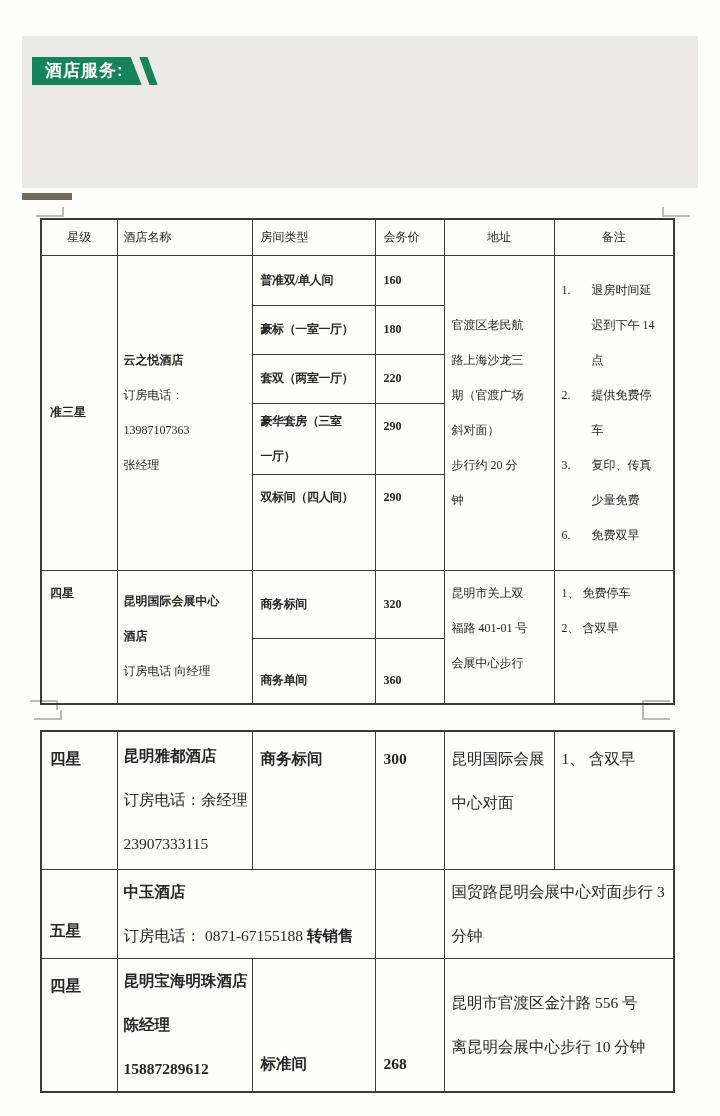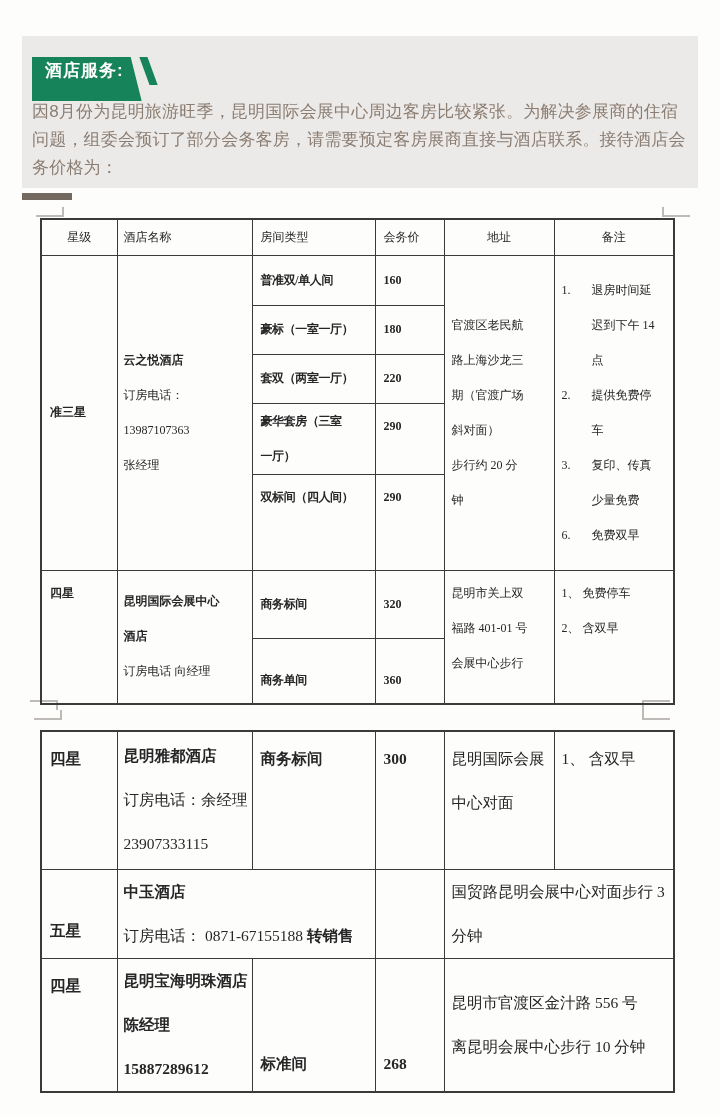--- a/index.html
+++ b/index.html
@@ -5,21 +5,21 @@
   html,body{margin:0;padding:0;}
   body{width:720px;height:1116px;background:#fff;overflow:hidden;
        font-family:"Liberation Sans","DejaVu Sans",sans-serif;}
   .page{position:relative;width:720px;height:1116px;background:#fdfdfc;}
 
   
   .panel{position:absolute;left:22px;top:36px;width:676px;height:152px;background:#ECEAE8;}
   .badge{position:absolute;left:10px;top:21px;height:28px;}
   .badge-main{position:relative;display:inline-block;background:#17835A;color:#fff;
       font-weight:bold;font-size:17px;line-height:28px;letter-spacing:1px;
-      padding:0 34px 16px 13px;
+      padding:0 34px 0 13px;
       clip-path:polygon(0 0,calc(100% - 27px) 0,calc(100% - 16px) 100%,0 100%);}
   .badge-tip{position:absolute;top:0;right:0;bottom:0;width:34px;background:#17835A;
       clip-path:polygon(46% 0,70% 0,100% 100%,76% 100%);}
   .intro-text{position:absolute;left:10px;top:62px;width:656px;color:#8B7D72;
       font-size:17px;line-height:28px;letter-spacing:.2px;}
   .divider{position:absolute;left:22px;top:193px;width:50px;height:7px;background:#73695F;}
 
   
   .cmark{position:absolute;width:26px;height:8px;}
   .cmark.bt{border-bottom:2px solid #BDBAB7;}
@@ -51,21 +51,20 @@
 </head>
 <body>
 
 <div class="page">
 
   <div class="panel">
     <div class="badge">
       <span class="badge-main">酒店服务:</span>
       <span class="badge-tip"></span>
     </div>
-    <div class="intro-text">因8月份为昆明旅游旺季，昆明国际会展中心周边客房比较紧张。为解决参展商的住宿问题，组委会预订了部分会务客房，请需要预定客房展商直接与酒店联系。接待酒店会务价格为：</div>
   </div>
   <div class="divider"></div>
 
   <div class="cmark bt tr" style="left:36px;top:207px;"></div>
   <div class="cmark bt tl" style="left:662px;top:207px;"></div>
   <div class="cmark tp tr" style="left:30px;top:700px;"></div>
   <div class="cmark tp tl" style="left:642px;top:700px;"></div>
   <div class="cmark bt tr" style="left:34px;top:710px;"></div>
   <div class="cmark bt tl" style="left:642px;top:710px;"></div>
 

